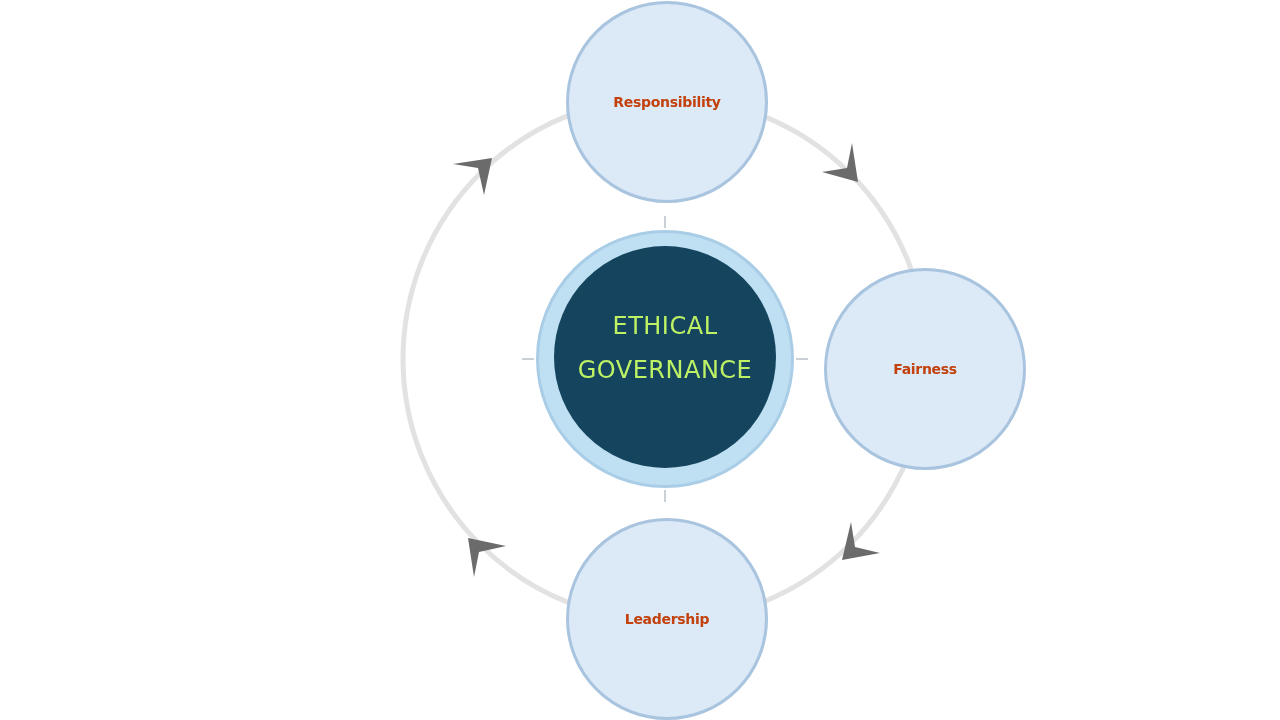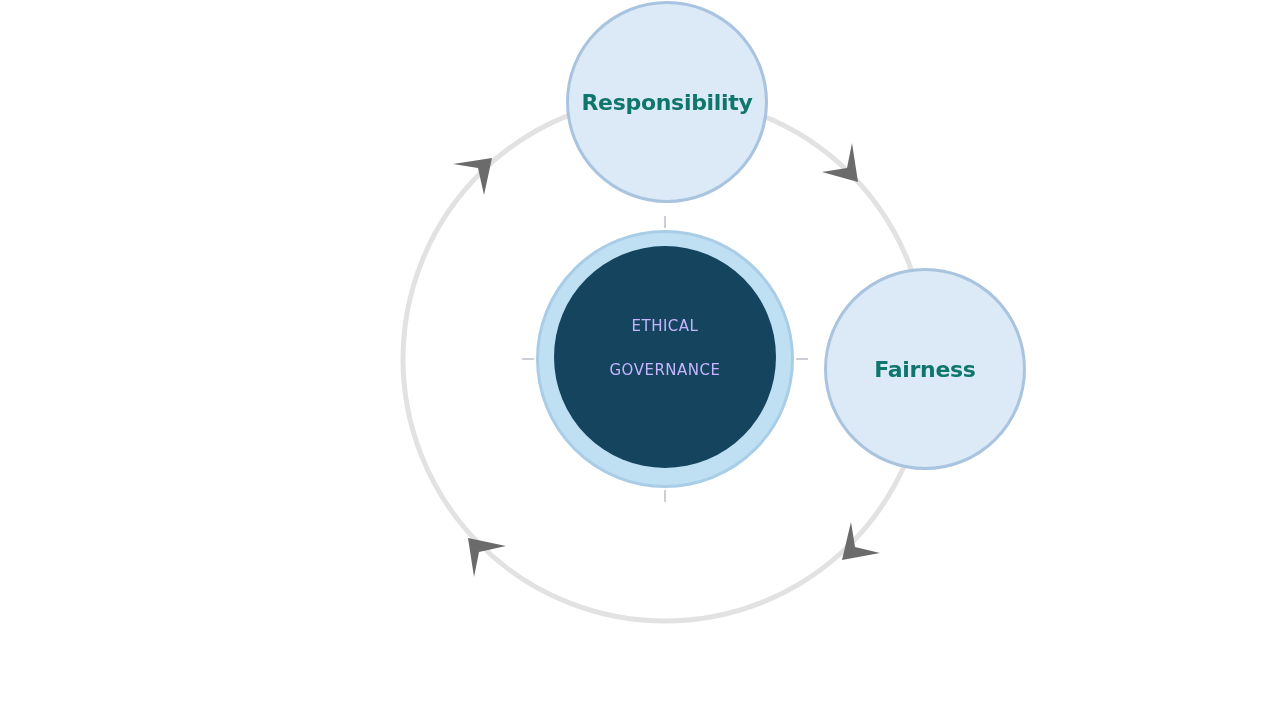--- a/index.html
+++ b/index.html
@@ -30,22 +30,22 @@
       background: #dce9f7;
       border: 3px solid #a9c4df;
       display: flex;
       align-items: center;
       justify-content: center;
       box-sizing: content-box;
     }
     .node-label {
       font-family: "DejaVu Sans", "Liberation Sans", sans-serif;
       font-weight: bold;
-      font-size: 22px;
-      color: #0f766e;
+      font-size: 14px;
+      color: #c2410c;
       letter-spacing: -0.3px;
     }
     .center-ring {
       position: absolute;
       left: 536px;
       top: 230px;
       width: 252px;
       height: 252px;
       border-radius: 50%;
       background: #bfe0f3;
@@ -60,22 +60,22 @@
       border-radius: 50%;
       background: #14445e;
       display: flex;
       flex-direction: column;
       align-items: center;
       justify-content: center;
       margin-top: -4px;
     }
     .center-line {
       font-family: "DejaVu Sans", "Liberation Sans", sans-serif;
-      color: #c4b5fd;
-      font-size: 15px;
+      color: #bef264;
+      font-size: 24px;
       line-height: 28px;
       letter-spacing: 0.5px;
       margin-top: -18px;
     }
     .center-line + .center-line {
       margin-top: 16px;
     }
   </style>
 </head>
 <body>
@@ -106,20 +106,23 @@
   </svg>
 
   <div class="node" style="left:566px; top:1px;">
     <span class="node-label">Responsibility</span>
   </div>
 
   <div class="node" style="left:824px; top:268px;">
     <span class="node-label">Fairness</span>
   </div>
 
+  <div class="node" style="left:566px; top:518px;">
+    <span class="node-label">Leadership</span>
+  </div>
 
 
   <div class="center-ring">
     <div class="center-core">
       <div class="center-line">ETHICAL</div>
       <div class="center-line">GOVERNANCE</div>
     </div>
   </div>
 
 </div>

